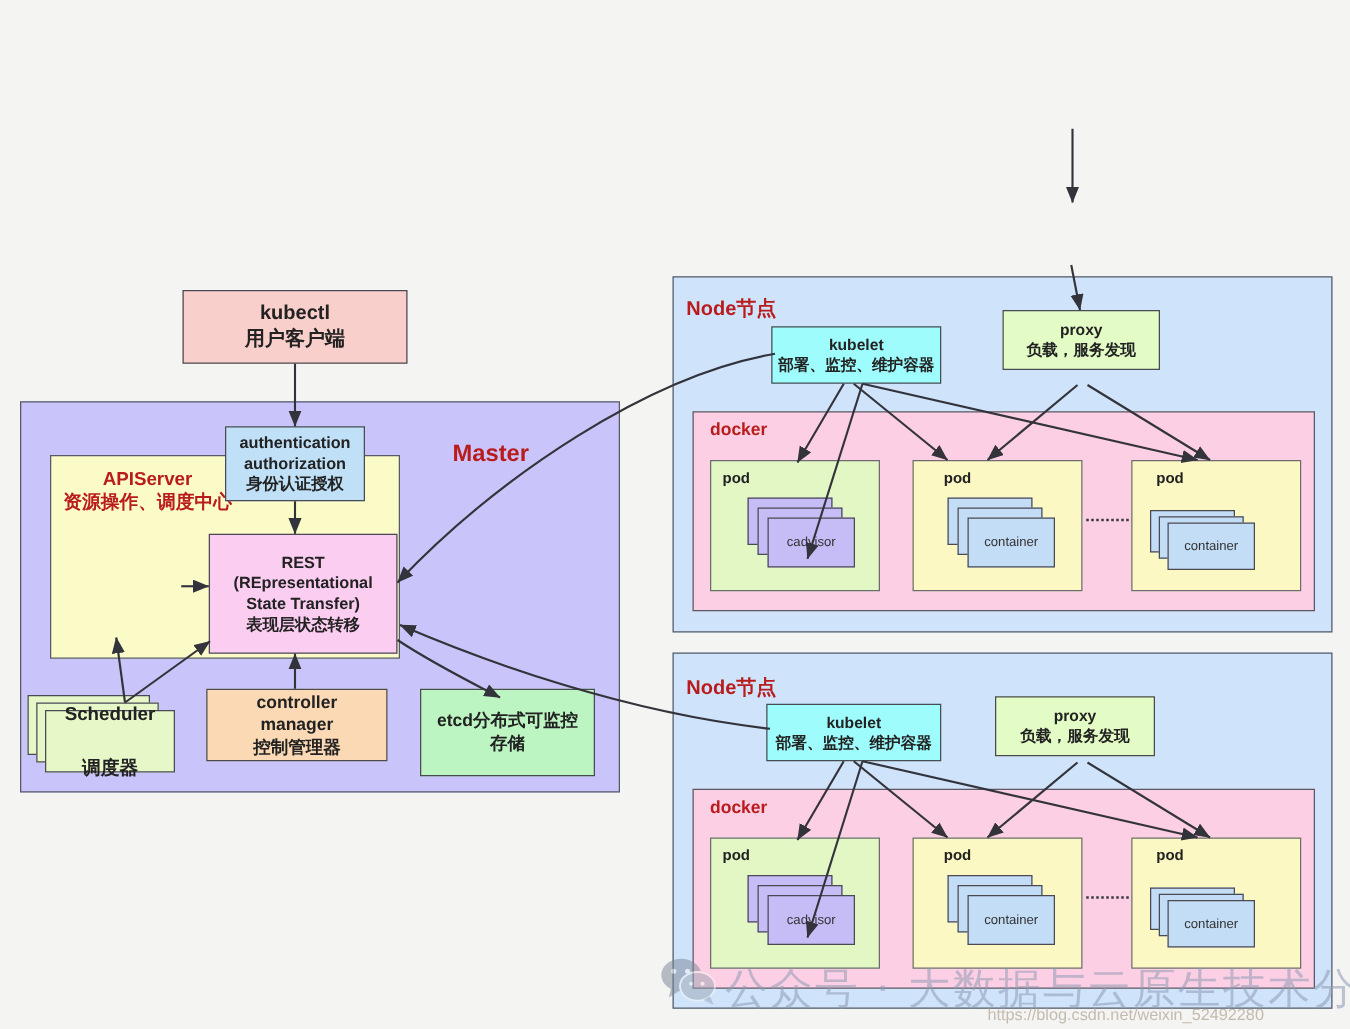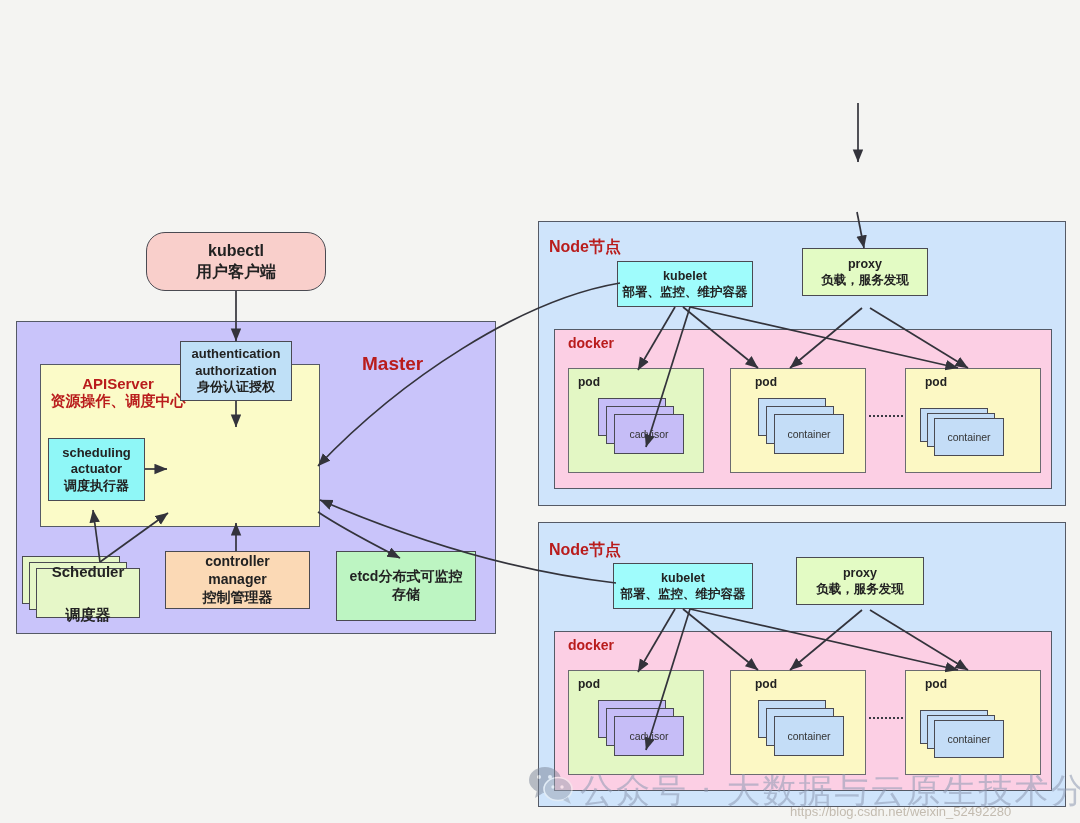--- a/index.html
+++ b/index.html
@@ -16,21 +16,21 @@
        display:flex;flex-direction:column;align-items:center;justify-content:center;
        text-align:center;color:#222;line-height:1.28;z-index:3;}
   .grp{position:absolute;box-sizing:border-box;border:1.6px solid #555a66;z-index:1;}
   .grp-label{position:absolute;font-weight:bold;color:#b91c1c;z-index:2;}
 
   
   #master-group{background:#c9c4fa;}
   #master-title{font-size:19px;}
   #apiserver-group{background:#fbfbc8;}
   #apiserver-title{font-size:15px;font-weight:bold;}
-  #kubectl-box{background:#f9cfcb;font-weight:bold;font-size:16px;border-radius:19px;}
+  #kubectl-box{background:#f9cfcb;font-weight:bold;font-size:16px;}
   #auth-box{background:#bfe0f7;font-weight:bold;font-size:13px;}
   #rest-box{background:#fbcdf0;font-weight:bold;font-size:13px;}
   #sched-act-box{background:#8ff7f7;font-weight:bold;font-size:13px;}
   #ctrl-mgr-box{background:#fbd9b5;font-weight:bold;font-size:14px;}
   #etcd-box{background:#bdf5c2;font-weight:bold;font-size:14px;}
 
   .stack-wrap{position:absolute;z-index:3;}
   .stack-wrap .lyr{position:absolute;box-sizing:border-box;border:1.6px solid #4a4a52;}
   .stack-wrap .top{display:flex;flex-direction:column;align-items:center;justify-content:center;
                    text-align:center;line-height:1.28;gap:24px;}
@@ -133,26 +133,27 @@
     <div>APIServer</div>
     <div>资源操作、调度中心</div>
   </div>
 
   <div class="box" id="auth-box" style="left:180px;top:341px;width:112px;height:60px;z-index:4;">
     <div>authentication</div>
     <div>authorization</div>
     <div>身份认证授权</div>
   </div>
 
-
-  <div class="box" id="sched-act-box" style="left:48px;top:438px;width:97px;height:63px;z-index:4;">
-    <div>scheduling</div>
-    <div>actuator</div>
-    <div>调度执行器</div>
-  </div>
+  <div class="box" id="rest-box" style="left:167px;top:427px;width:151px;height:96px;z-index:4;">
+    <div>REST</div>
+    <div>(REpresentational</div>
+    <div>State Transfer)</div>
+    <div>表现层状态转移</div>
+  </div>
+
 
   <div class="stack-wrap" id="scheduler-stack" style="left:22px;top:556px;width:118px;height:62px;">
     <div class="lyr" style="left:0;top:0;width:98px;height:48px;"></div>
     <div class="lyr" style="left:7px;top:6px;width:98px;height:48px;"></div>
     <div class="lyr top" style="left:14px;top:12px;width:104px;height:50px;">
       <div>Scheduler</div>
       <div>调度器</div>
     </div>
   </div>
 

